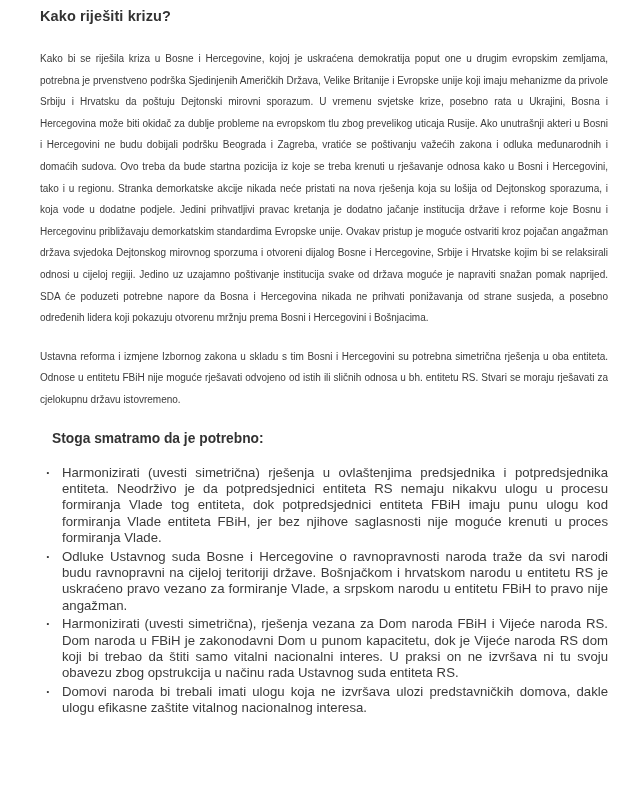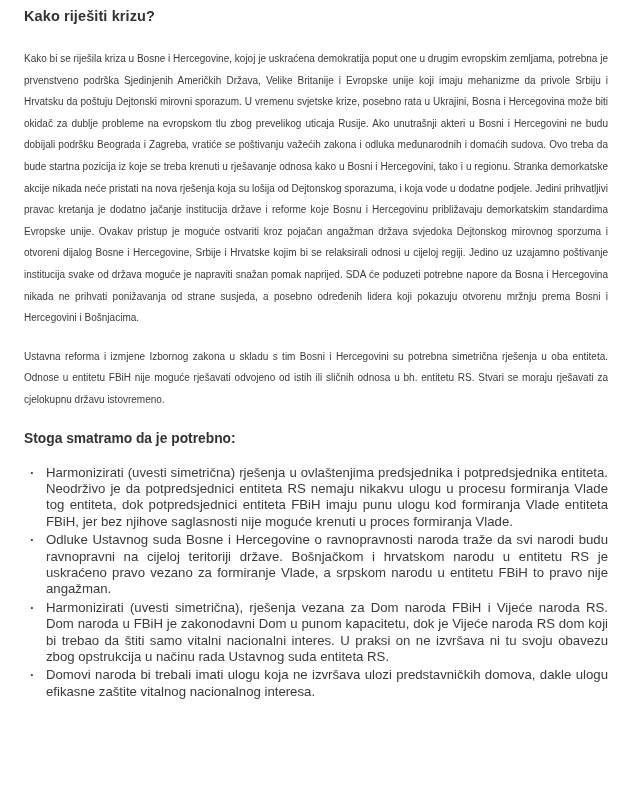--- a/index.html
+++ b/index.html
@@ -13,41 +13,41 @@
     height: 810px;
     overflow: hidden;
     font-family: "Liberation Sans", "DejaVu Sans", sans-serif;
     color: #3b3b3b;
     -webkit-font-smoothing: antialiased;
   }
   .page {
     box-sizing: border-box;
     width: 632px;
     height: 810px;
-    padding: 8px 24px 0 24px;
+    padding: 8px 24px 0 40px;
   }
   .title {
     font-size: 14.5px;
     font-weight: 700;
     color: #333333;
     margin: 0 0 24px 0;
     letter-spacing: 0.1px;
   }
   .para {
     font-size: 10px;
     line-height: 21.6px;
     text-align: justify;
     text-justify: inter-word;
     margin: 0 0 17px 0;
   }
   .list-intro {
     font-size: 13.8px;
     font-weight: 700;
     color: #333333;
-    margin: 20px 0 19px 0;
+    margin: 20px 0 19px 12px;
   }
   .bullets {
     list-style: none;
     margin: 0;
     padding: 0;
     font-size: 13.2px;
     line-height: 16.4px;
   }
   .bullet-item {
     display: flex;

